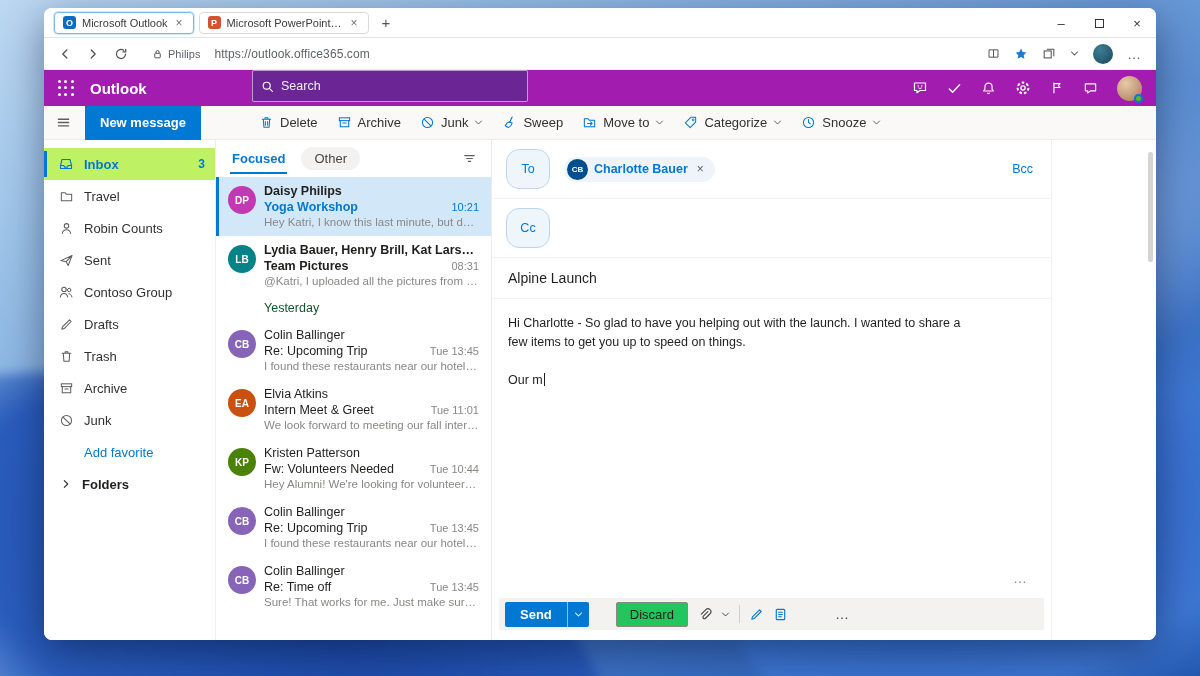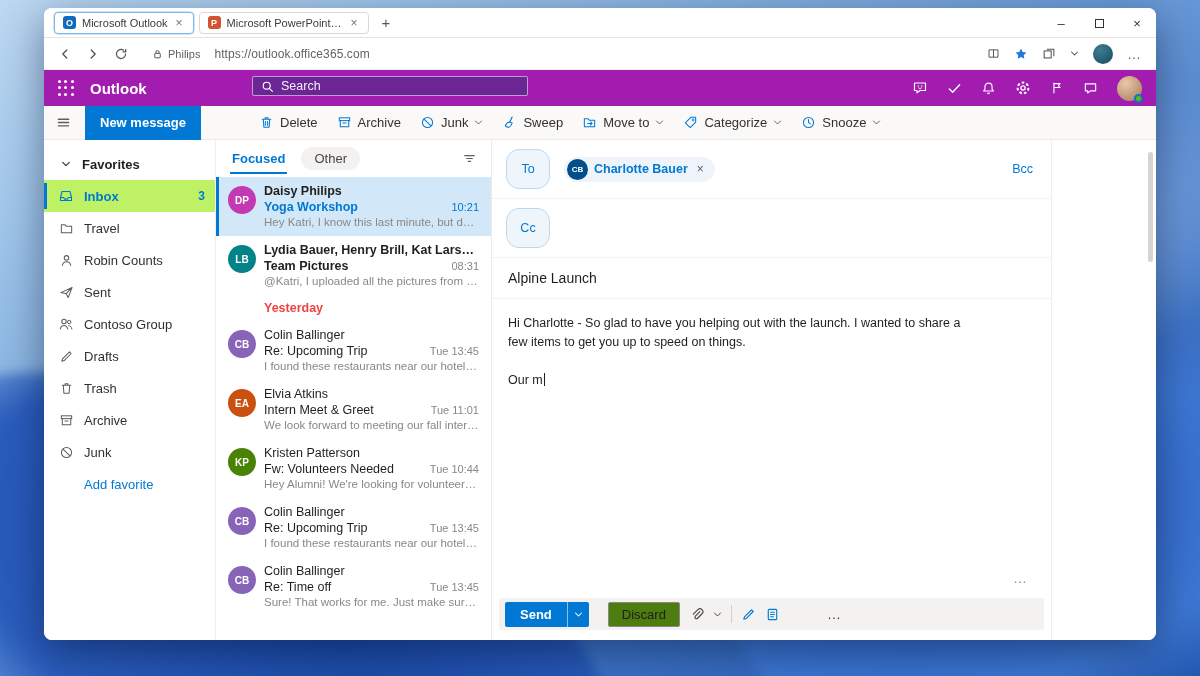--- a/index.html
+++ b/index.html
@@ -37,21 +37,21 @@
   .addr-right { margin-left:auto; display:flex; align-items:center; gap:14px; }
   .star-blue { color:#1a7cd4; }
   .profile-dot { width:20px; height:20px; border-radius:50%; background:radial-gradient(circle at 35% 30%, #3e7d92, #18495c); }
   .dots { color:#5f6368; font-size:14px; letter-spacing:1px; }
 
   
   .bluebar { height:36px; background:#a21caf; color:#fff; display:flex; align-items:center; position:relative; flex:none; }
   .waffle { width:44px; height:36px; display:grid; grid-template-columns:repeat(3,4px); grid-template-rows:repeat(3,4px); gap:2.5px; align-content:center; justify-content:center; }
   .waffle i { width:3px; height:3px; background:#fff; border-radius:50%; }
   .appname { font-size:15px; font-weight:600; margin-left:2px; }
-  .searchbox { position:absolute; left:208px; top:6px; width:276px; height:20px; background:rgba(8,55,100,.35); border:1px solid rgba(255,255,255,.55); border-radius:2px; display:flex; align-items:center; padding:0 8px; gap:7px; }
+  .searchbox { position:absolute; left:208px; top:0; width:276px; height:32px; background:rgba(8,55,100,.35); border:1px solid rgba(255,255,255,.55); border-radius:2px; display:flex; align-items:center; padding:0 8px; gap:7px; }
   .searchbox input { flex:1; background:transparent; border:none; outline:none; color:#fff; font-size:12.5px; font-family:inherit; }
   .searchbox input::placeholder { color:rgba(255,255,255,.92); }
   .bluebar-right { margin-left:auto; display:flex; align-items:center; gap:19px; padding-right:14px; }
   .hdr-ic { color:#fff; display:flex; align-items:center; }
   .user-avatar { width:25px; height:25px; border-radius:50%; background:radial-gradient(circle at 35% 30%, #e9c9a8, #a5785a); position:relative; }
   .presence { position:absolute; right:-1px; bottom:-2px; width:9px; height:9px; border-radius:50%; background:#6bb700; border:2px solid #0078d4; }
 
   
   .commandbar { height:34px; background:#faf9f8; border-bottom:1px solid #edebe9; display:flex; align-items:center; padding:0 12px; flex:none; }
   .hamburger { color:#605e5c; margin-right:14px; display:flex; }
@@ -89,21 +89,21 @@
   .email-main { flex:1; min-width:0; }
   .e-sender { font-size:12.5px; color:#201f1e; line-height:15px; white-space:nowrap; overflow:hidden; text-overflow:ellipsis; }
   .e-line2 { display:flex; align-items:baseline; line-height:16px; }
   .e-subject { font-size:12.5px; color:#201f1e; flex:1; white-space:nowrap; overflow:hidden; text-overflow:ellipsis; }
   .e-time { font-size:11px; color:#8a8886; margin-left:8px; flex:none; }
   .e-preview { font-size:11.5px; color:#8a8886; line-height:15px; white-space:nowrap; overflow:hidden; text-overflow:ellipsis; }
   .unread .e-sender { font-weight:700; }
   .unread .e-subject { font-weight:700; }
   .blue-sub .e-subject { color:#0078d4; }
   .blue-sub .e-time { color:#0078d4; }
-  .group-head { height:26px; display:flex; align-items:center; padding-left:48px; font-size:12.5px; font-weight:700; color:#ef4444; flex:none; }
+  .group-head { height:26px; display:flex; align-items:center; padding-left:48px; font-size:12.5px; font-weight:400; color:#14532d; flex:none; }
 
   
   .compose { flex:1; position:relative; min-width:0; }
   .compose-form { position:absolute; left:0; top:0; bottom:0; right:104px; display:flex; flex-direction:column; border-right:1px solid #efefef; }
   .field-row { display:flex; align-items:center; padding:9px 14px; border-bottom:1px solid #f3f2f1; flex:none; }
   .pill { min-width:44px; height:40px; border:1px solid #bcd7ee; background:#eef6fc; color:#0078d4; font-size:12.5px; border-radius:13px; display:flex; align-items:center; justify-content:center; padding:0 12px; flex:none; }
   .chip { display:flex; align-items:center; gap:6px; background:#eef4fa; border-radius:14px; padding:2px 8px 2px 3px; margin-left:14px; }
   .chip-av { width:21px; height:21px; border-radius:50%; color:#fff; font-size:8px; font-weight:700; display:flex; align-items:center; justify-content:center; }
   .chip-name { color:#0078d4; font-size:12.5px; font-weight:600; }
   .chip-x { color:#605e5c; font-size:12px; padding:0 3px; }
@@ -112,21 +112,21 @@
   .body-area { padding:15px 16px; font-size:12.5px; color:#201f1e; line-height:1.55; flex:none; }
   .body-area p { max-width:465px; }
   .body-area .p2 { margin-top:18px; }
   .caret { display:inline-block; width:1px; height:13px; background:#201f1e; margin-left:1px; vertical-align:-2px; }
   .spacer { flex:1; }
   .msg-options { text-align:right; padding:0 22px 8px 0; color:#8a8886; font-size:14px; letter-spacing:2px; flex:none; }
   .sendbar { height:32px; margin:4px 7px 10px 7px; background:#f3f2f1; border-radius:2px; display:flex; align-items:center; padding:0 6px; gap:9px; flex:none; }
   .send-split { display:flex; }
   .send-main { background:#0078d4; color:#fff; font-size:13px; font-weight:600; border:none; border-radius:2px 0 0 2px; padding:5px 15px; font-family:inherit; }
   .send-arrow { background:#0078d4; color:#fff; border:none; border-left:1px solid rgba(255,255,255,.55); border-radius:0 2px 2px 0; padding:0 6px; display:flex; align-items:center; }
-  .discard { background:#4d7c0f; color:#201f1e; font-size:13px; border:1px solid #8a8886; border-radius:2px; padding:4px 13px; font-family:inherit; margin-left:10px; }
+  .discard { background:#22c55e; color:#201f1e; font-size:13px; border:1px solid #8a8886; border-radius:2px; padding:4px 13px; font-family:inherit; margin-left:18px; }
   .bar-ic { color:#484644; display:flex; align-items:center; }
   .bar-ic.blue { color:#0078d4; }
   .vdiv { width:1px; height:18px; background:#d2d0ce; }
   .bar-more { color:#484644; font-size:14px; letter-spacing:2px; margin-left:38px; }
   .pane-scrollbar { position:absolute; right:3px; top:12px; width:5px; height:110px; border-radius:3px; background:#d6d4d2; }
 
   .ic { display:inline-block; vertical-align:middle; }
   svg { display:block; }
 </style>
 </head>
@@ -369,28 +369,20 @@
               <path d="M2 4l4 4 4-4" fill="none" stroke="currentColor" stroke-width="1.3" stroke-linecap="round" stroke-linejoin="round"></path>
             </svg>
           </span>
       </span>
     </div>
   </div>
 
   <div class="content">
 
     <div class="sidebar">
-      <div class="side-row side-head">
-        <span class="side-ic">
-            <svg width="10" height="10" viewBox="0 0 12 12">
-              <path d="M2 4l4 4 4-4" fill="none" stroke="#323130" stroke-width="1.4" stroke-linecap="round" stroke-linejoin="round"></path>
-            </svg>
-          </span>
-        <span>Favorites</span>
-      </div>
       <div class="side-row selected">
         <span class="side-ic">
             <svg width="16" height="16" viewBox="0 0 16 16">
               <path d="M2.5 9.5l1.5-6h8l1.5 6v3h-11zM2.5 9.5h3.2l.8 1.6h3l.8-1.6h3.2" fill="none" stroke="currentColor" stroke-width="1.1" stroke-linejoin="round"></path>
             </svg>
           </span>
         <span>Inbox</span>
         <span class="side-count">3</span>
       </div>
       <div class="side-row">
@@ -458,20 +450,28 @@
         <span class="side-ic">
             <svg width="15" height="15" viewBox="0 0 16 16">
               <circle cx="8" cy="8" r="5.4" fill="none" stroke="currentColor" stroke-width="1.1"></circle>
               <path d="M4.3 4.3l7.4 7.4" stroke="currentColor" stroke-width="1.1"></path>
             </svg>
           </span>
         <span>Junk</span>
       </div>
       <div class="side-row add-fav">
         <span>Add favorite</span>
+      </div>
+      <div class="side-row side-head">
+        <span class="side-ic">
+            <svg width="10" height="10" viewBox="0 0 12 12">
+              <path d="M4 2l4 4-4 4" fill="none" stroke="#323130" stroke-width="1.4" stroke-linecap="round" stroke-linejoin="round"></path>
+            </svg>
+          </span>
+        <span>Folders</span>
       </div>
     </div>
 
     <div class="maillist">
       <div class="list-tabs">
         <span class="tab-focused">Focused</span>
         <span class="tab-other">Other</span>
         <span class="filter-ic">
             <svg width="15" height="15" viewBox="0 0 16 16">
               <path d="M3 5h10M5 8h6M6.8 11h2.4" stroke="currentColor" stroke-width="1.3" stroke-linecap="round"></path>

